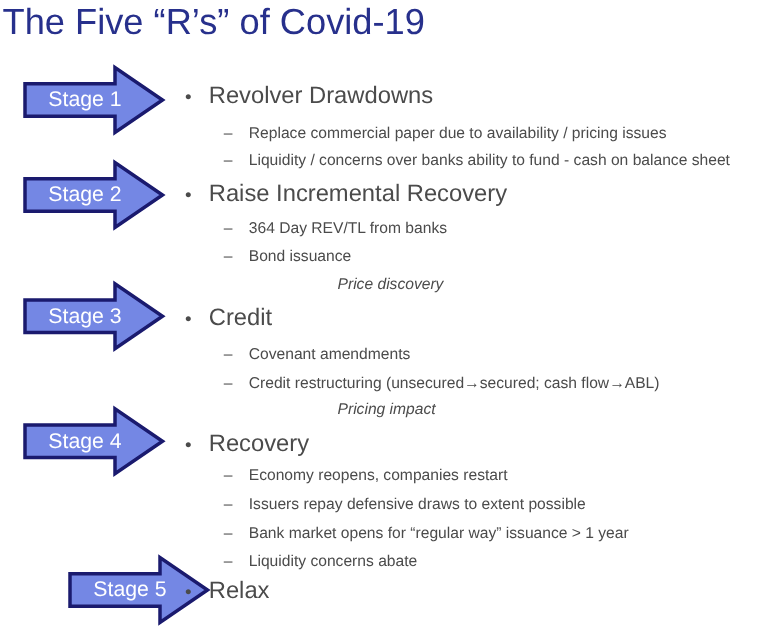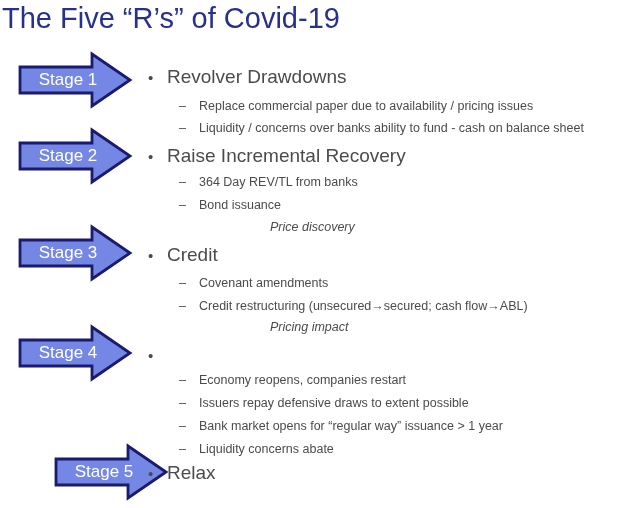--- a/index.html
+++ b/index.html
@@ -142,20 +142,21 @@
   <div class="note-row n-3">Pricing impact</div>
 
   <div class="stage-arrow arrow-4">
     <svg width="116" height="58" viewBox="0 0 116 58">
       <polygon points="2,16 74,16 74,3 112,29 74,55 74,42 2,42"></polygon>
     </svg>
     <div class="stage-label">Stage 4</div>
   </div>
   <div class="heading-row h-4">
     <span class="bullet-glyph">•</span>
+    <span>Recovery</span>
   </div>
   <div class="sub-row b-4a">
     <span class="dash-glyph">–</span>
     <span>Economy reopens, companies restart</span>
   </div>
   <div class="sub-row b-4b">
     <span class="dash-glyph">–</span>
     <span>Issuers repay defensive draws to extent possible</span>
   </div>
   <div class="sub-row b-4c">

